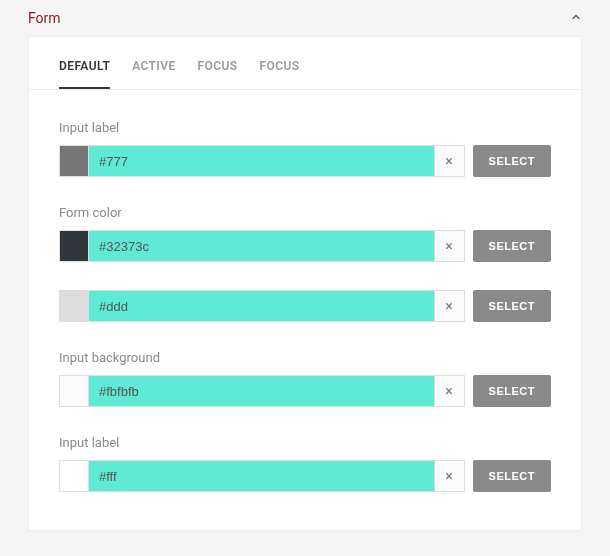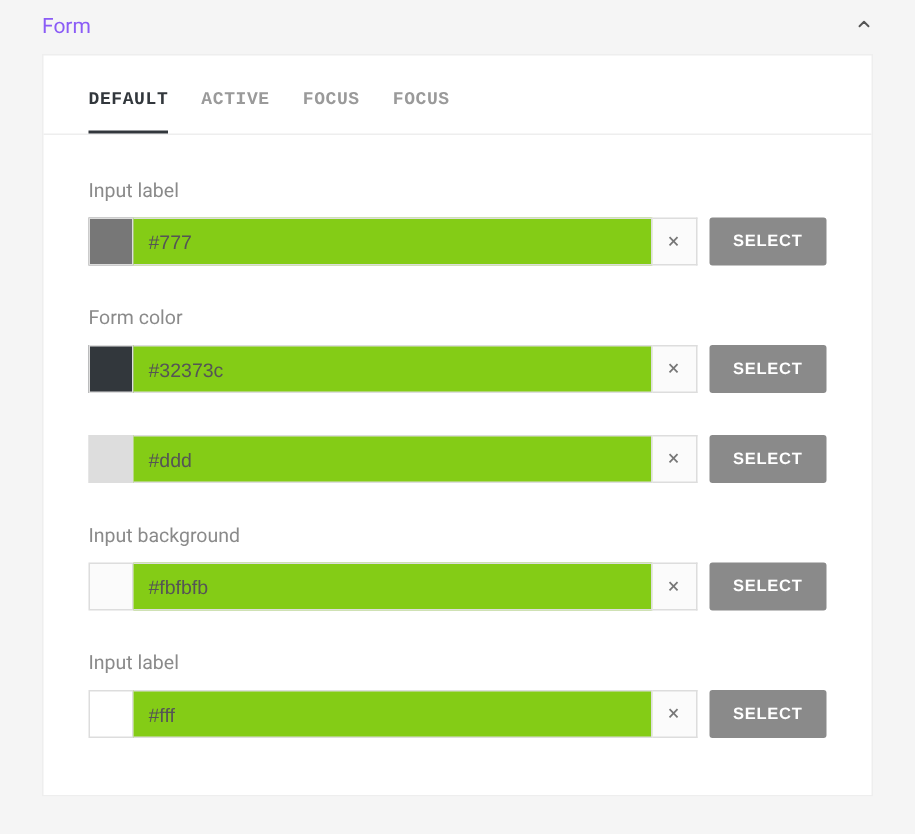--- a/index.html
+++ b/index.html
@@ -13,38 +13,37 @@
   }
   .panel {
     padding: 0;
   }
   .panel-header {
     display: flex;
     align-items: center;
     justify-content: space-between;
     padding: 10px 28px 10px 28px;
     font-size: 14px;
-    color: #8b5cf6;
+    color: #7f1d1d;
     cursor: pointer;
   }
   .panel-header .chev {
     color: #555;
     font-size: 14px;
   }
   .card {
     background: #fff;
     margin: 0 28px;
     border: 1px solid #eee;
   }
   .tabs {
     display: flex;
     gap: 22px;
     padding: 22px 30px 0 30px;
     border-bottom: 1px solid #eee;
-    font-family: Liberation Mono, monospace;
   }
   .tab {
     font-size: 12px;
     letter-spacing: 0.4px;
     color: #9a9a9a;
     padding-bottom: 14px;
     cursor: pointer;
     font-weight: 600;
   }
   .tab.active {
@@ -71,21 +70,21 @@
   .swatch {
     width: 30px;
     height: 32px;
     border: 1px solid #ddd;
     flex: 0 0 30px;
   }
   .value-input {
     flex: 1 1 auto;
     height: 32px;
     border: 1px solid #ddd;
-    background: #84cc16;
+    background: #5eead4;
     font-size: 13px;
     color: #555;
     padding: 0 10px;
     border-left: none;
     min-width: 0;
   }
   .clear-btn {
     width: 30px;
     height: 32px;
     border: 1px solid #ddd;

